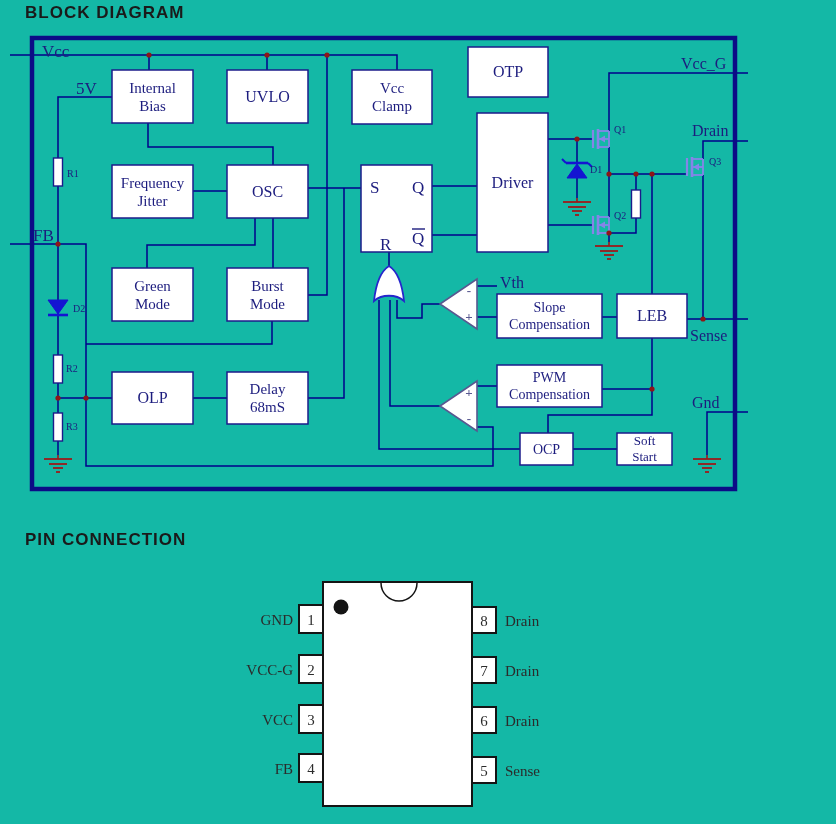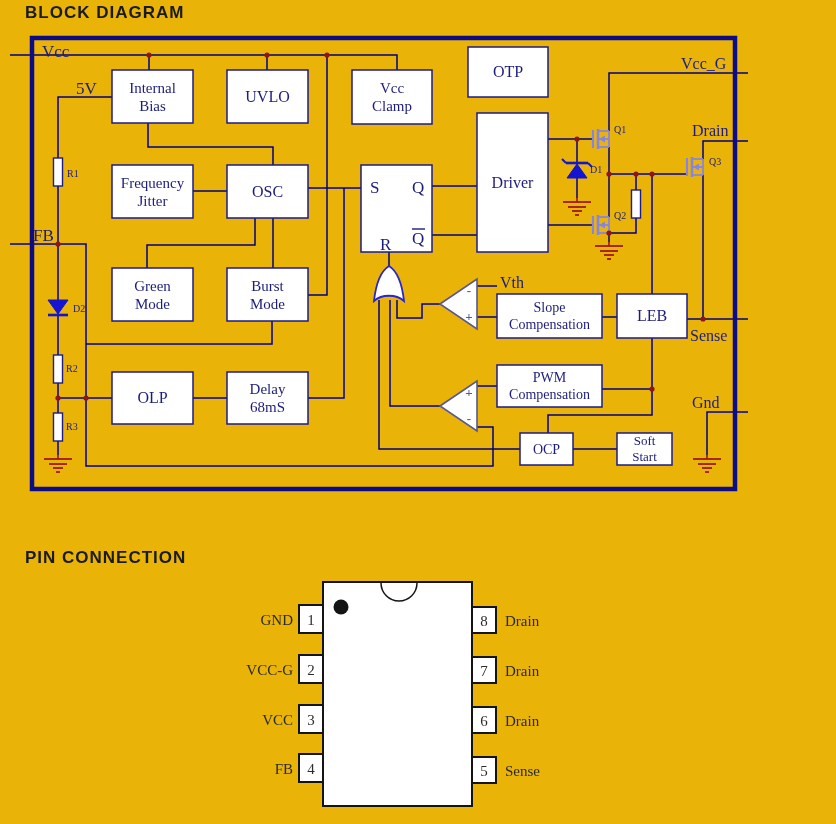--- a/index.html
+++ b/index.html
@@ -1,21 +1,21 @@
 <!DOCTYPE html>
 <html><head>
 <meta charset="utf-8">
 <style>
   html,body{margin:0;padding:0;background:#ffffff;}
-  #stage{position:relative;width:836px;height:824px;background:#eab308;overflow:hidden;
+  #stage{position:relative;width:836px;height:824px;background:#14b8a6;overflow:hidden;
          font-family:"Liberation Sans",sans-serif;}
   .section-title{position:absolute;left:25px;font-weight:bold;font-size:17px;
                  letter-spacing:1px;color:#1a1a1a;font-family:"Liberation Sans",sans-serif;}
   #bd-title{top:3px;}
-  #pc-title{top:548px;}
+  #pc-title{top:530px;}
   svg{position:absolute;left:0;top:0;}
   text{font-family:"Liberation Serif",serif;}
 </style>
 </head>
 <body>
 
 <div id="stage">
   <div id="bd-title" class="section-title">BLOCK DIAGRAM</div>
   <div id="pc-title" class="section-title">PIN CONNECTION</div>
   <svg id="cv" width="836" height="824" viewBox="0 0 836 824">

